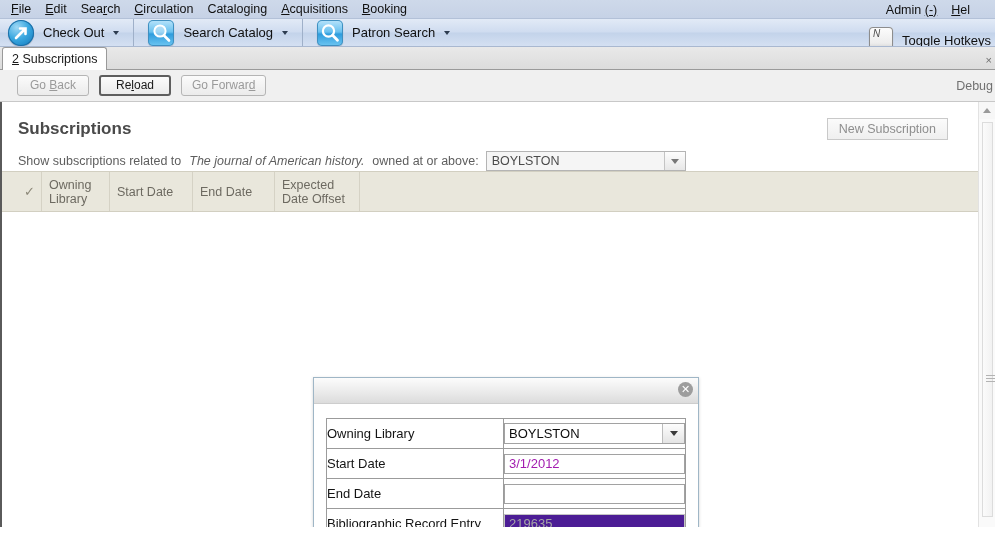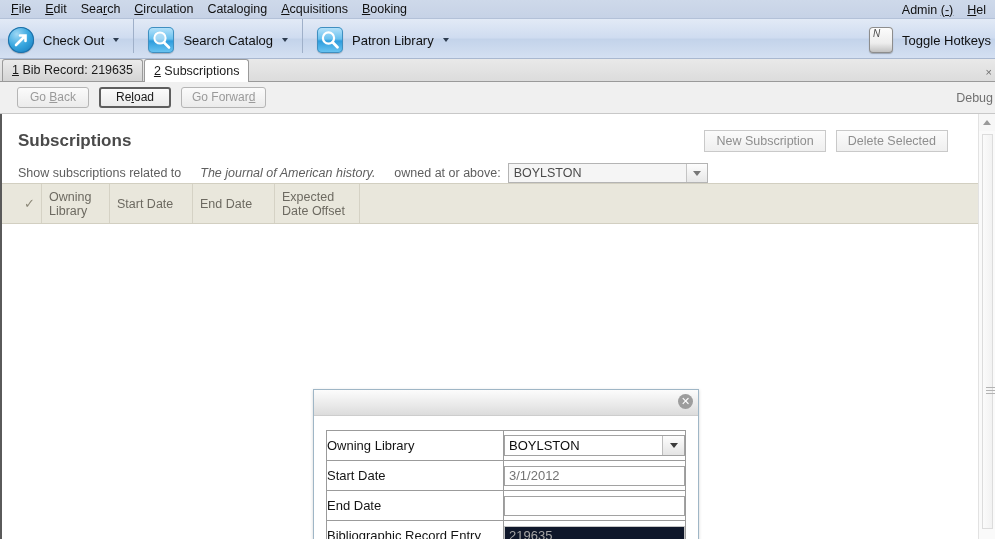--- a/index.html
+++ b/index.html
@@ -35,30 +35,30 @@
     cursor: default;
   }
   .menu-item u { text-decoration: underline; }
   #menubar-right {
     position: absolute;
     right: 0;
     top: 0;
     height: 19px;
     display: flex;
     align-items: center;
-    padding-right: 2px;
+    padding-right: 18px;
   }
 
   
   #toolbar {
-    height: 40px;
+    height: 28px;
     background: linear-gradient(to bottom, #e2eaf6 0%, #cfdcf0 48%, #c3d3ea 52%, #d4e0f2 100%);
     border-bottom: 1px solid #a9b8d0;
     display: flex;
-    align-items: flex-start;
+    align-items: center;
     box-sizing: border-box;
     overflow: hidden;
     position: relative;
   }
   .tb-btn {
     display: flex;
     align-items: center;
     height: 42px;
     padding: 0 4px 0 8px;
     cursor: default;
@@ -230,21 +230,21 @@
     font-weight: bold;
     color: #4a4a4a;
     margin: 17px 0 12px 0;
   }
   #show-line {
     font-size: 12.5px;
     color: #5e5e5e;
     display: flex;
     align-items: center;
   }
-  #show-line .italic { font-style: italic; padding: 0 19px; }
+  #show-line .italic { font-style: italic; padding: 0 8px; }
   .sel-box {
     display: inline-flex;
     align-items: stretch;
     margin-left: 7px;
     border: 1px solid #b4b4b4;
     background: #ffffff;
     height: 20px;
     width: 200px;
     box-sizing: border-box;
   }
@@ -370,28 +370,28 @@
     padding-left: 10px;
     font-size: 13px;
     color: #141414;
   }
   td.dlg-field { padding: 0 6px; }
   .dfield {
     height: 20px;
     border: 1px solid #a2a2a2;
     background: #ffffff;
     font-size: 13px;
-    color: #737373;
+    color: #a21caf;
     line-height: 19px;
     padding-left: 4px;
     box-sizing: border-box;
     display: flex;
     align-items: center;
   }
-  .dfield.disabled { background: #0f172a; color: #a6a6a6; border-color: #c4c4c4; }
+  .dfield.disabled { background: #4c1d95; color: #a6a6a6; border-color: #c4c4c4; }
   .dselect {
     height: 21px;
     border: 1px solid #a2a2a2;
     background: #ffffff;
     display: flex;
     align-items: stretch;
     box-sizing: border-box;
   }
   .dselect .dsv {
     flex: 1;
@@ -500,37 +500,36 @@
 
   <div class="tb-sep"></div>
 
   <div class="tb-btn">
     <span class="icon-sq">
       <svg width="26" height="26" viewBox="0 0 26 26">
           <circle cx="11.5" cy="11" r="5.6" stroke="#ffffff" stroke-width="2.2" fill="none"></circle>
           <path d="M15.6 15.2 L20.5 20.2" stroke="#ffffff" stroke-width="2.8" stroke-linecap="round"></path>
         </svg>
     </span>
-    <span class="tb-label">Patron Library</span>
+    <span class="tb-label">Patron Search</span>
     <span class="tb-caret"></span>
   </div>
 
 
   <div id="toolbar-right">
     <div class="tb-btn">
       <span class="key-icon">
           <span>N</span>
         </span>
       <span class="tb-label">Toggle Hotkeys</span>
     </div>
   </div>
 </div>
 
 <div id="tabstrip">
-  <div class="tab"><u>1</u><span> Bib Record: 219635</span></div>
   <div class="tab active"><u>2</u><span> Subscriptions</span></div>
   <div id="tabstrip-close">×</div>
 </div>
 
 <div id="navbar">
   <div class="nav-btn">Go <u>B</u>ack</div>
   <div class="nav-btn enabled">Re<u>l</u>oad</div>
   <div class="nav-btn">Go Forwar<u>d</u></div>
   <div id="debug-label">Debug</div>
 </div>
@@ -560,21 +559,20 @@
         <div class="gcol" style="width:83px">Start Date</div>
         <div class="gcol" style="width:82px">End Date</div>
         <div class="gcol" style="width:85px">Expected Date Offset</div>
         <div class="gcol last"></div>
       </div>
 
     </div>
 
     <div id="top-buttons">
       <div class="gray-btn">New Subscription</div>
-      <div class="gray-btn">Delete Selected</div>
     </div>
 
     <div id="dialog">
       <div id="dialog-titlebar">
         <div id="dialog-close">✕</div>
       </div>
       <div id="dialog-body">
         <table id="dlg-table">
           <tbody>
               <tr>

